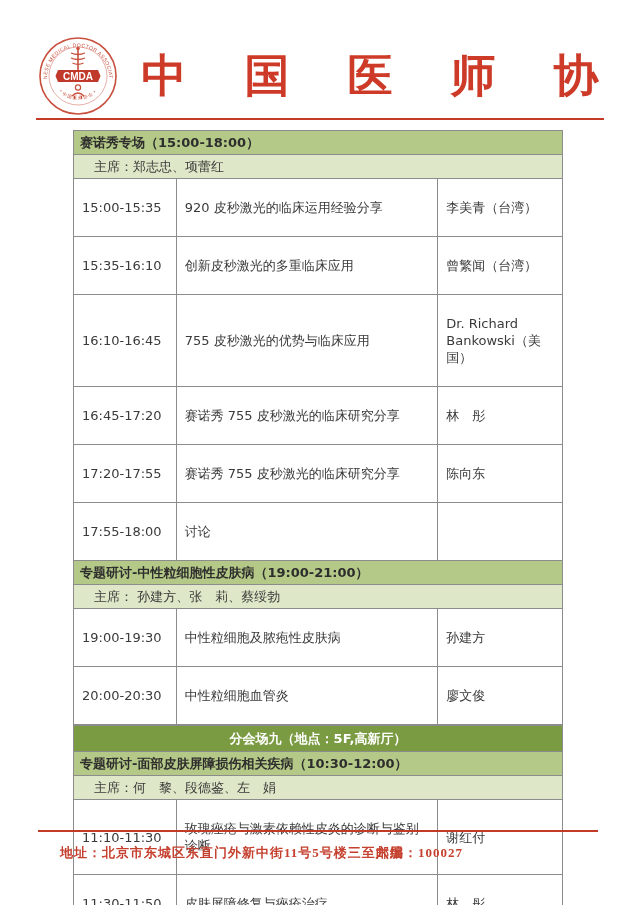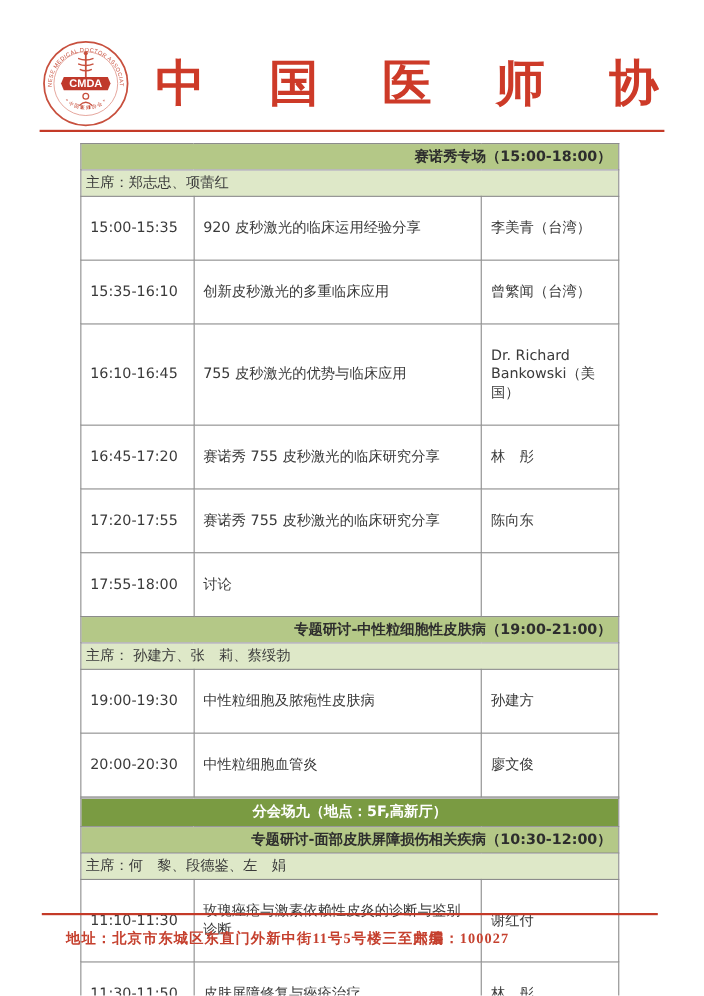--- a/index.html
+++ b/index.html
@@ -41,24 +41,24 @@
     padding:20px 8px;line-height:17px;
     vertical-align:middle;
     overflow:hidden;
   }
   tr.venue-header td{
     background:#7a9b42;color:#ffffff;
     text-align:center;font-weight:bold;padding:4px 6px;
   }
   tr.sec-header td{
     background:#b4c887;color:#2d2d2d;
-    text-align:right;font-weight:bold;padding:3px 6px;
+    text-align:left;font-weight:bold;padding:3px 6px;
   }
   tr.chair td{
-    background:#dee8c8;color:#3a3a3a;padding:3px 4px;
+    background:#dee8c8;color:#3a3a3a;padding:3px 20px;
   }
   td.topic-cell{padding-left:12px;}
   
   .footer-rule{
     position:absolute;top:830px;left:38px;width:560px;height:2px;background:#c43a28;
   }
   .footer-text{
     position:absolute;top:844px;left:60px;right:38px;
     color:#c5402e;
     font-family:"Liberation Serif","DejaVu Serif",serif;

